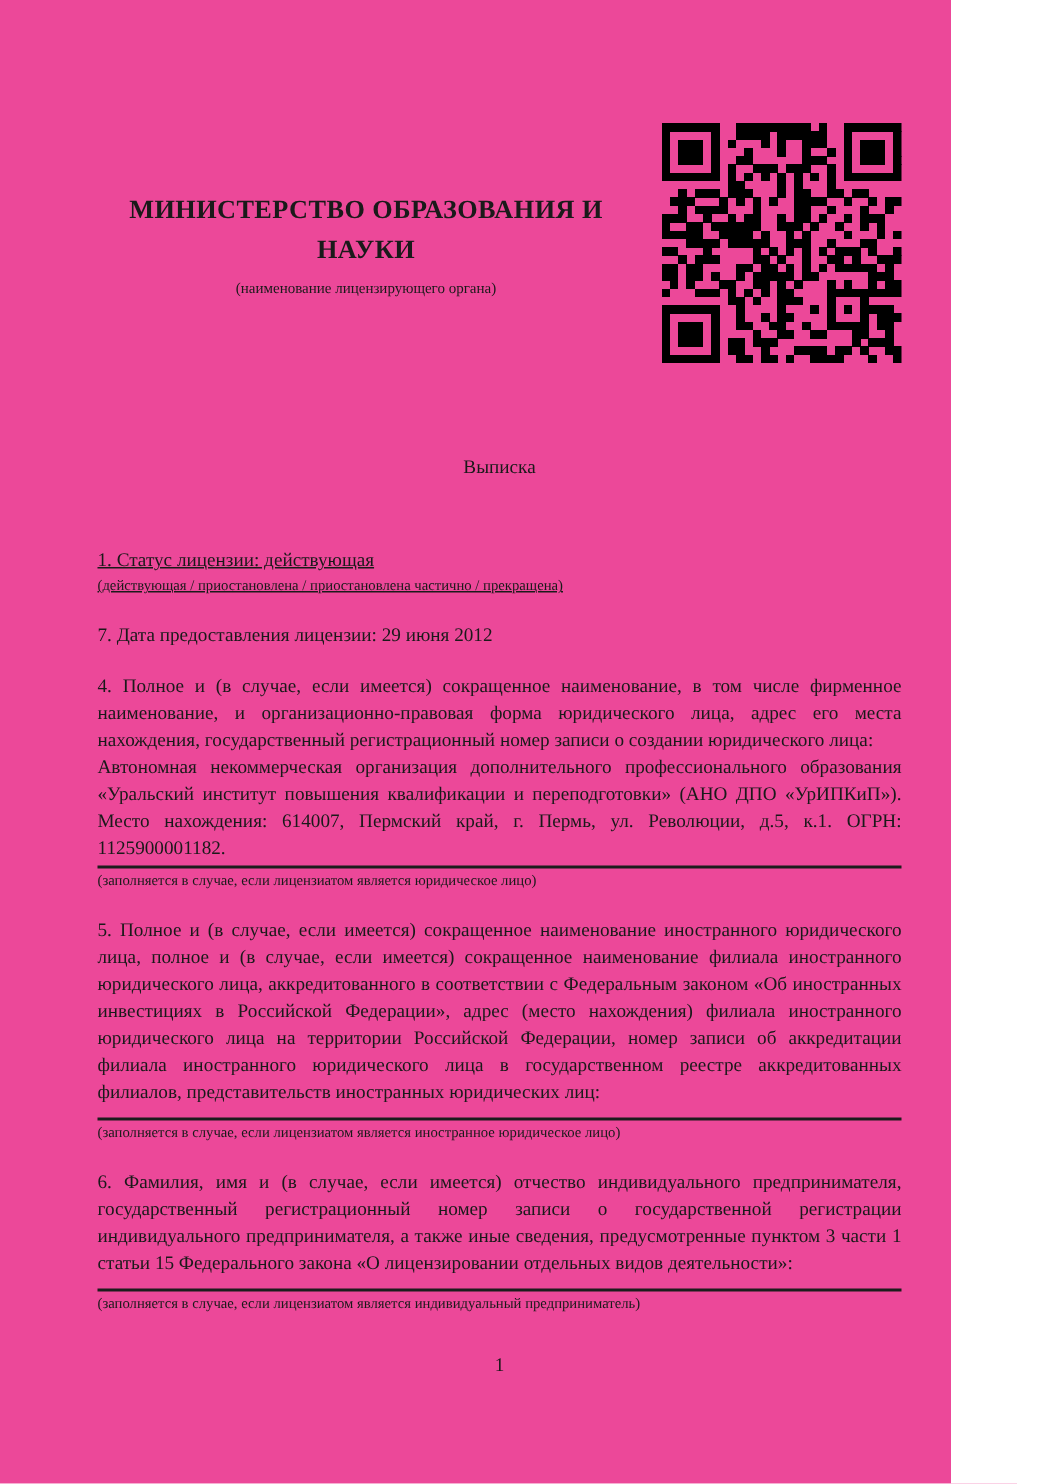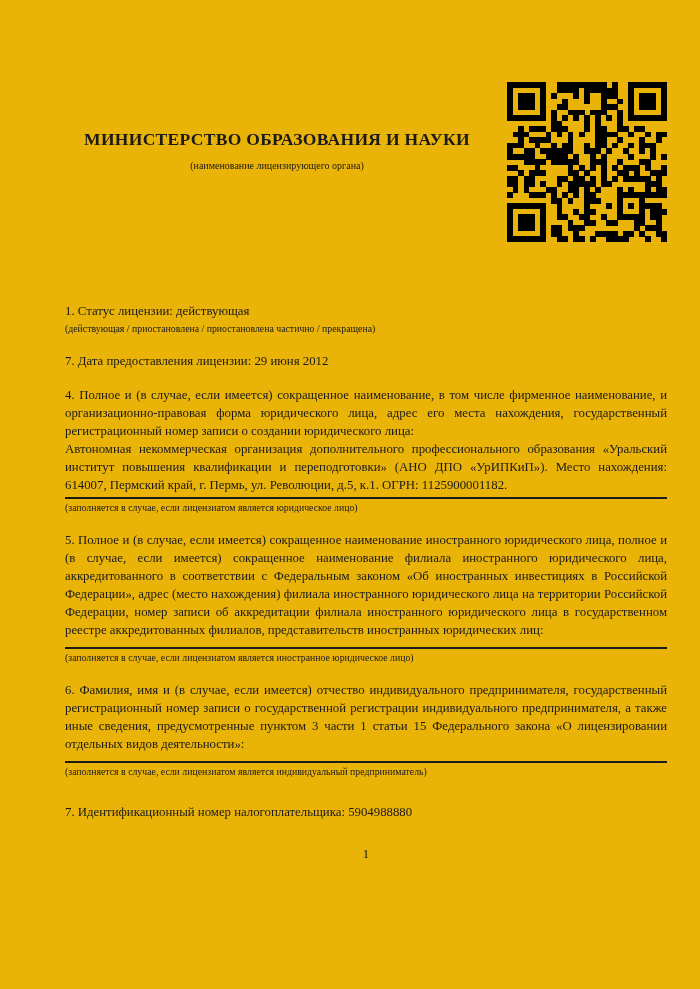--- a/index.html
+++ b/index.html
@@ -1,33 +1,33 @@
 <!DOCTYPE html>
 <html><head>
 <meta charset="utf-8">
 <style>
   html,body { margin:0; padding:0; background:#ffffff; }
   .page {
-    width:700px; height:989px;
-    background:#eab308;
+    width:634px; height:989px;
+    background:#ec4899;
     color:#1a1a1a;
     font-family:"Liberation Serif", serif;
     box-sizing:border-box;
     padding:82px 33px 0 65px;
     position:relative;
     overflow:hidden;
   }
   .header-row { display:flex; align-items:flex-start; }
   .ministry-block { flex:1 1 auto; text-align:center; margin-top:44px; padding-right:18px; }
   .ministry-name { font-weight:bold; font-size:17.5px; line-height:27px; letter-spacing:0.3px; }
   .field-caption { font-size:10px; margin-top:7px; }
   .qr-box { flex:0 0 160px; width:160px; height:160px; }
   .doc-title { text-align:center; margin-top:60px; font-size:12.8px; line-height:18px; }
   .item { margin-top:16px; font-size:12.8px; line-height:18px; }
-  .item.first { margin-top:14px; }
+  .item.first { margin-top:44px;text-decoration:underline; }
   .item.last { margin-top:24px; }
   .jt { text-align:justify; text-justify:inter-word; }
   .item-note { text-align:left; font-size:9.8px; line-height:14px; margin-top:2px; }
   .rule { border-top:2px solid #1c1c1c; height:0; margin-top:3px; }
   .rule.gapped { margin-top:8px; }
   .page-number { text-align:center; font-size:12.8px; line-height:18px; margin-top:24px; }
 </style>
 </head>
 <body>
 
@@ -462,20 +462,21 @@
           <rect x="18" y="28" width="1.05" height="1.05"></rect>
           <rect x="19" y="28" width="1.05" height="1.05"></rect>
           <rect x="20" y="28" width="1.05" height="1.05"></rect>
           <rect x="21" y="28" width="1.05" height="1.05"></rect>
           <rect x="25" y="28" width="1.05" height="1.05"></rect>
           <rect x="28" y="28" width="1.05" height="1.05"></rect>
         </svg></div>
   </div>
 
   <div class="doc-title">
+    <div>Выписка</div>
   </div>
 
   <div class="item first">
     <div>1. Статус лицензии: действующая</div>
     <div class="item-note">(действующая / приостановлена / приостановлена частично / прекращена)</div>
   </div>
 
 
   <div class="item">
     <div>7. Дата предоставления лицензии: 29 июня 2012</div>
@@ -493,19 +494,16 @@
     <div class="rule gapped"></div>
     <div class="item-note">(заполняется в случае, если лицензиатом является иностранное юридическое лицо)</div>
   </div>
 
   <div class="item">
     <div class="jt">6. Фамилия, имя и (в случае, если имеется) отчество индивидуального предпринимателя, государственный регистрационный номер записи о государственной регистрации индивидуального предпринимателя, а также иные сведения, предусмотренные пунктом 3 части 1 статьи 15 Федерального закона «О лицензировании отдельных видов деятельности»:</div>
     <div class="rule gapped"></div>
     <div class="item-note">(заполняется в случае, если лицензиатом является индивидуальный предприниматель)</div>
   </div>
 
-  <div class="item last">
-    <div>7. Идентификационный номер налогоплательщика: 5904988880</div>
-  </div>
 
   <div class="page-number">1</div>
 
 </div>
 
 </body></html>

